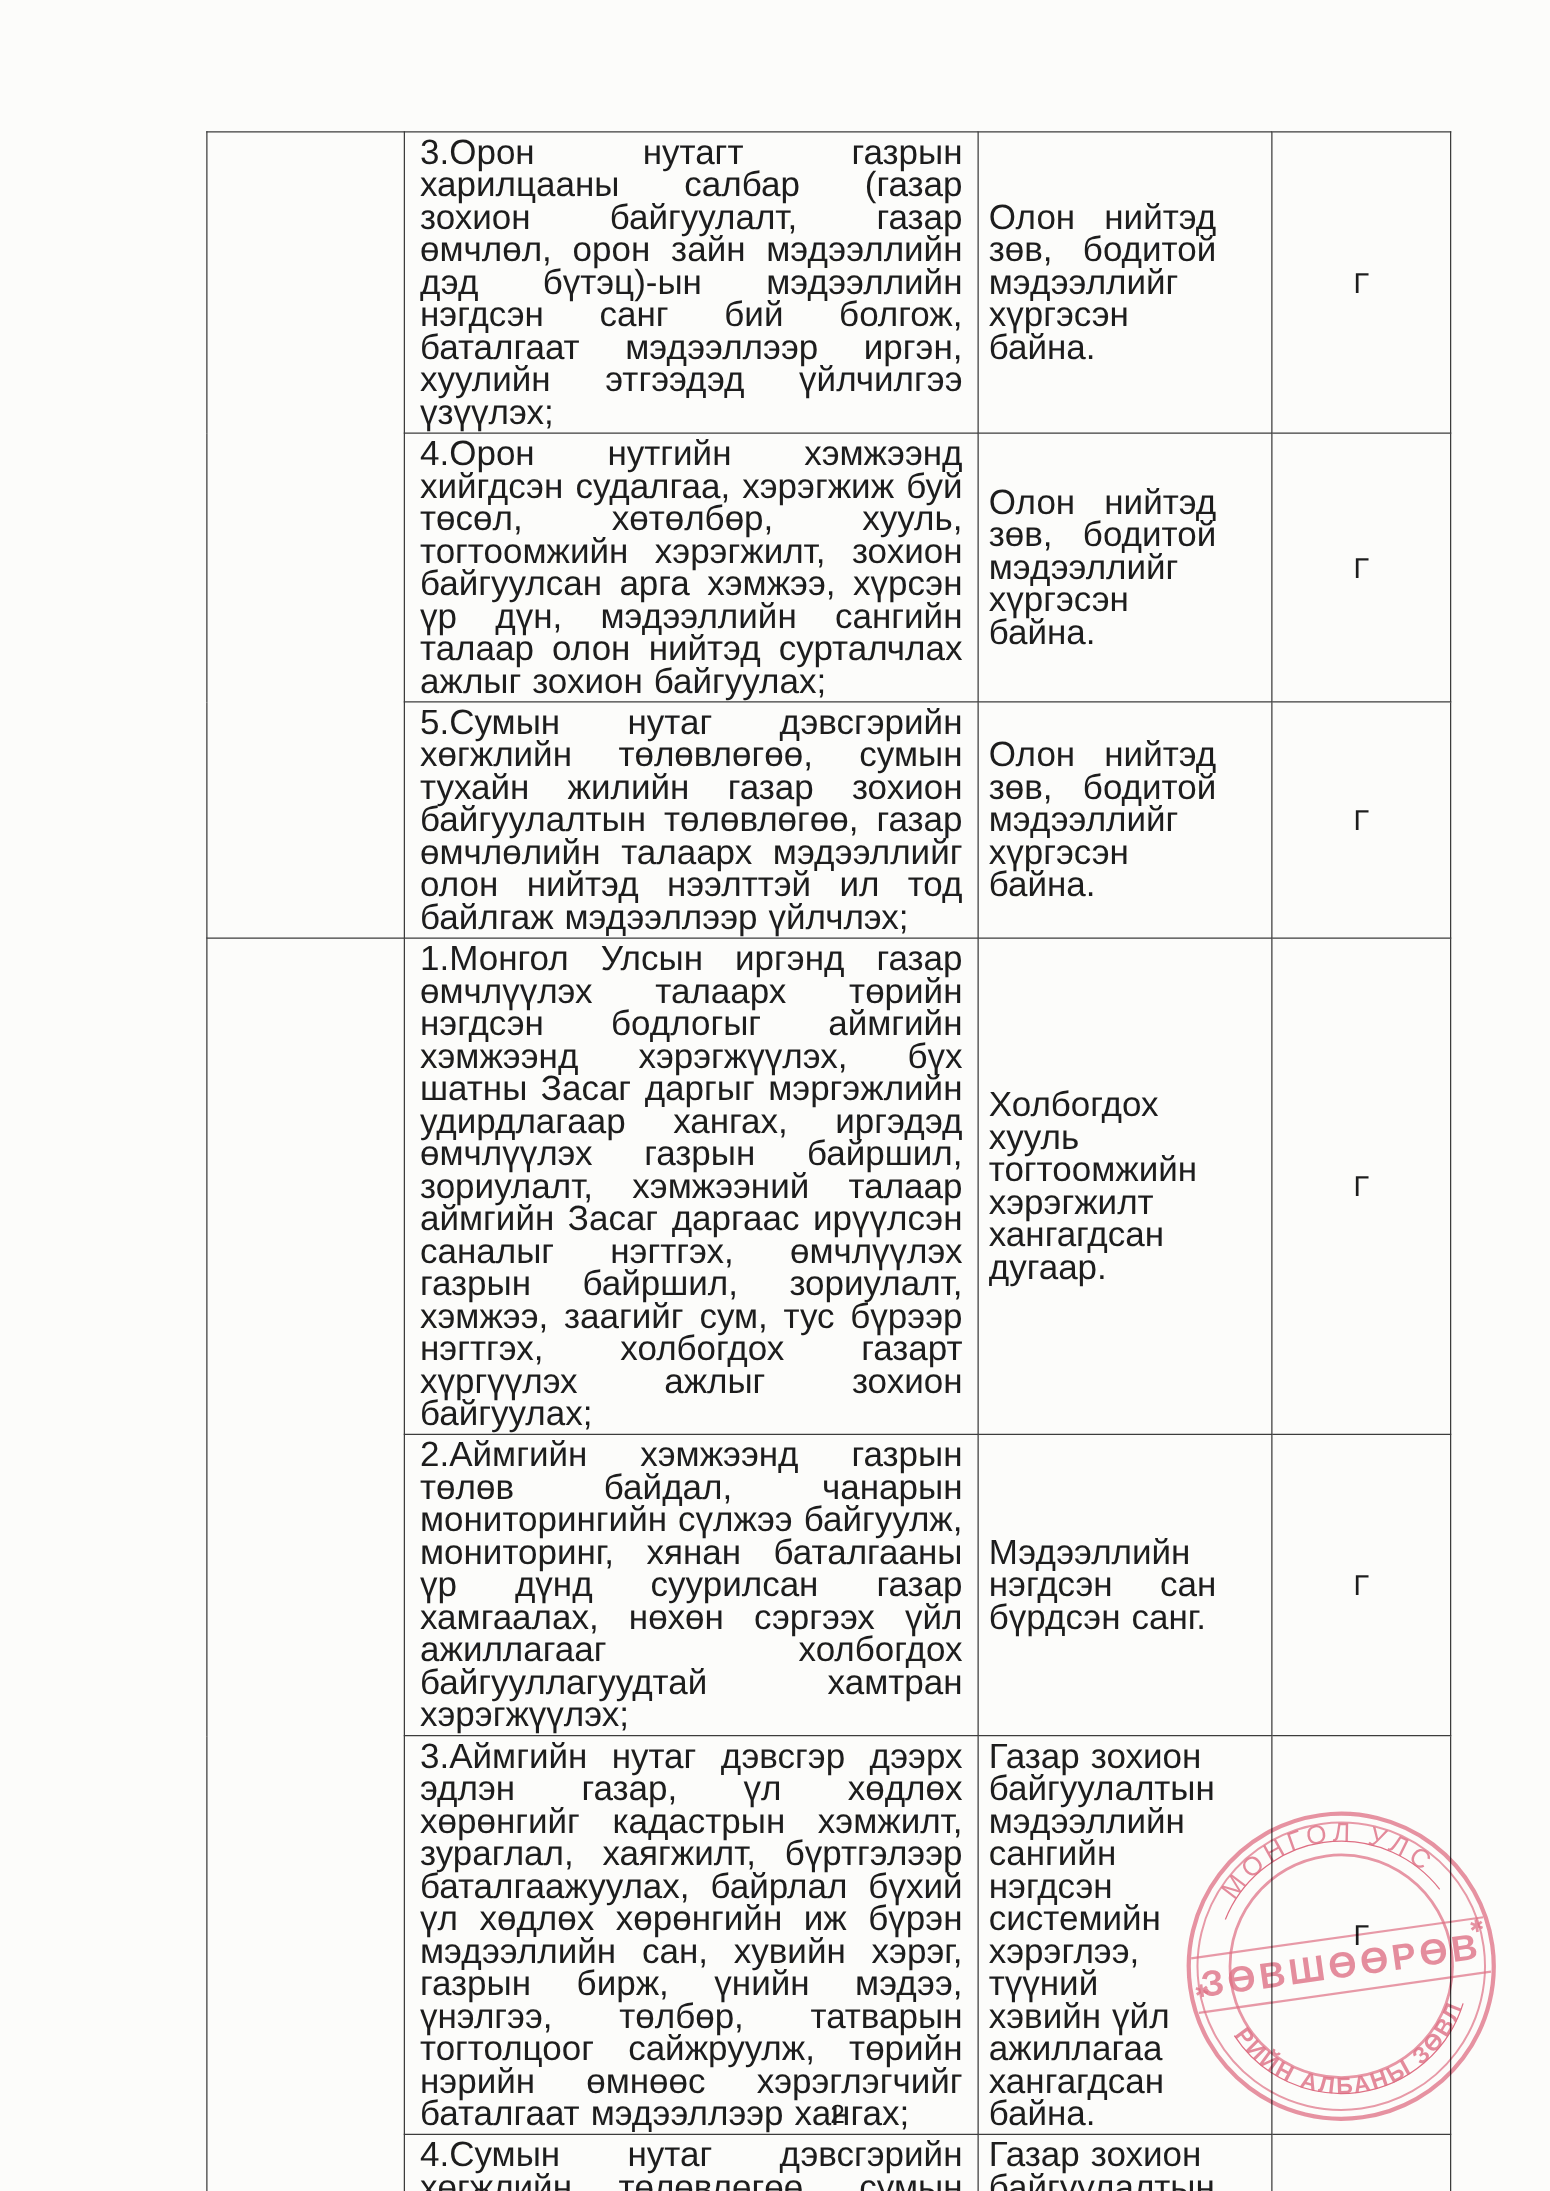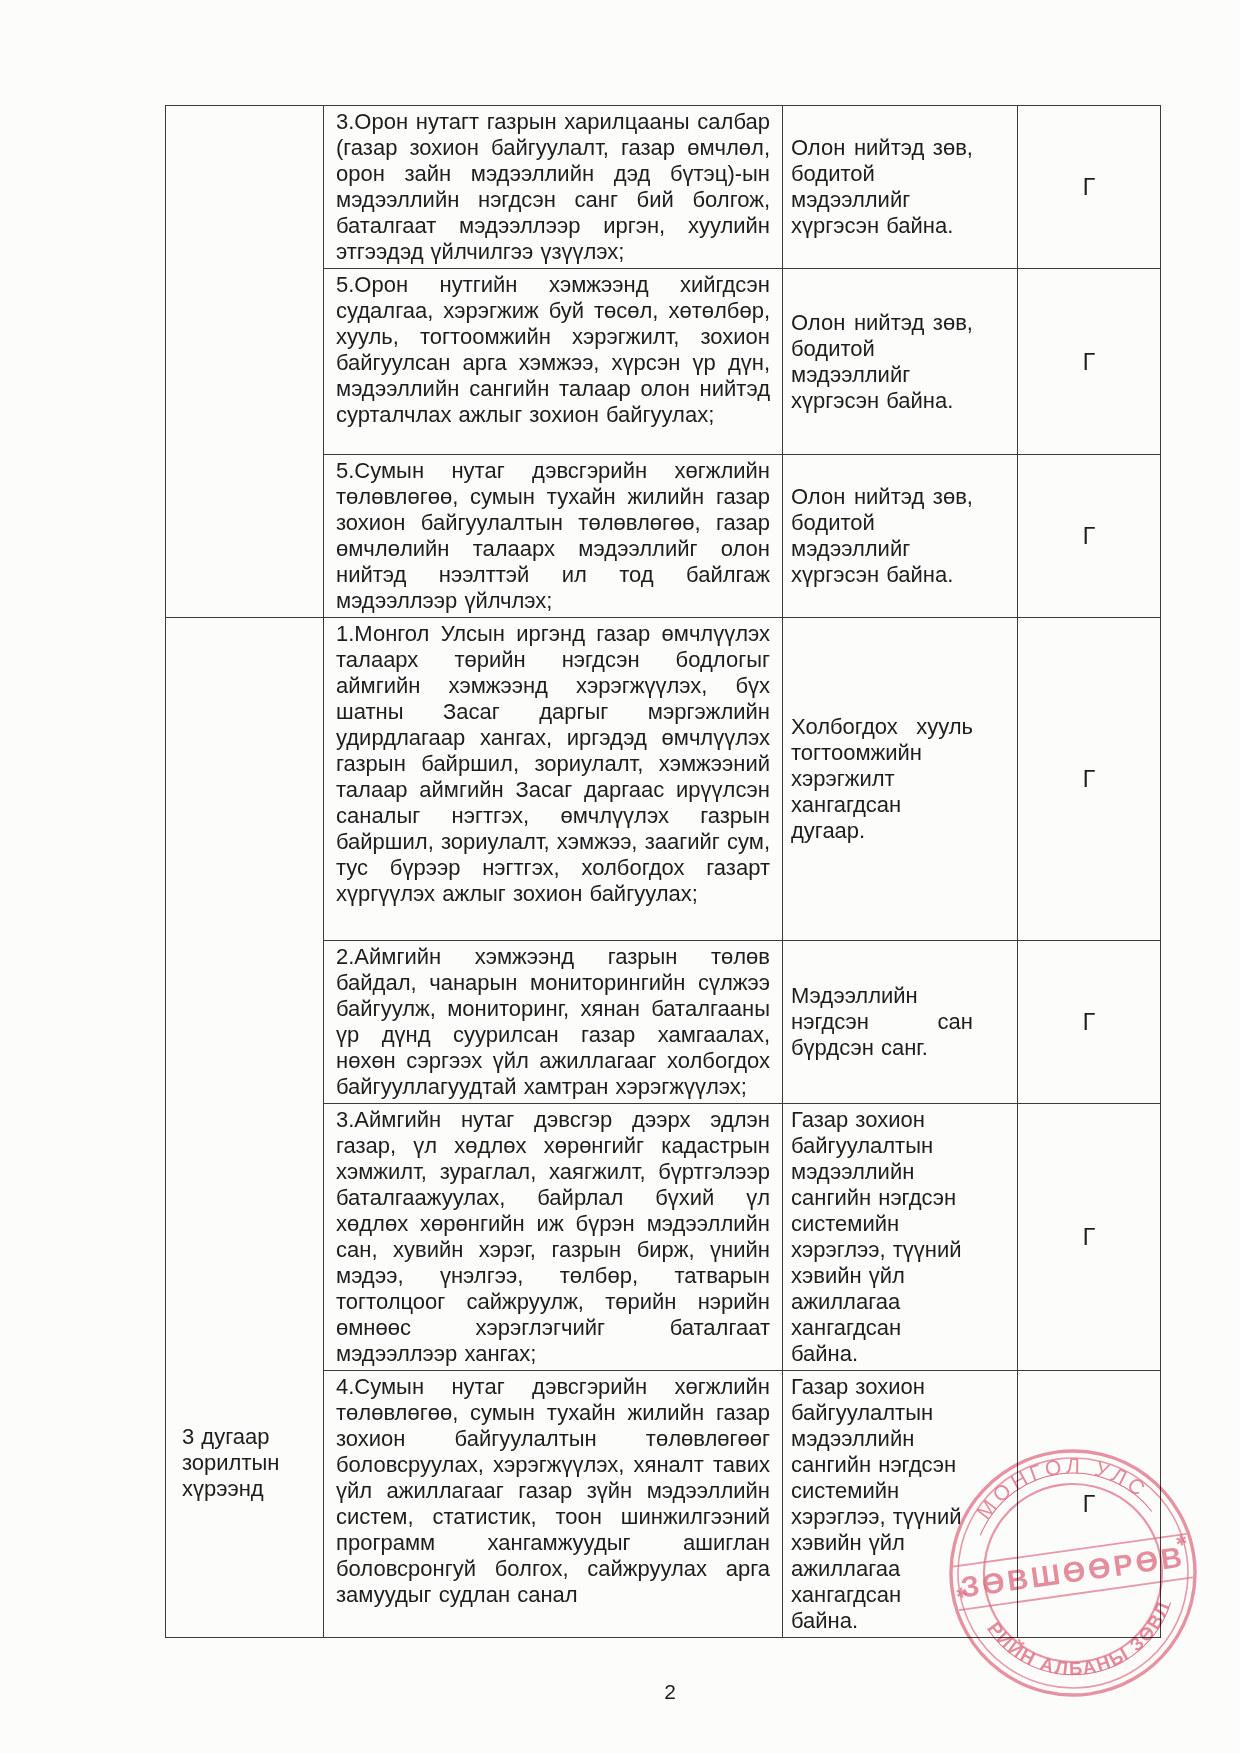--- a/index.html
+++ b/index.html
@@ -8,21 +8,21 @@
     background:#fcfcfa;color:#1d1d1d;
     font-family:"Liberation Sans", sans-serif;
   }
   .doc-table{
     position:absolute;left:165px;top:105px;width:995px;
     border-collapse:collapse;table-layout:fixed;
   }
   .doc-table td{
     border:1.6px solid #3c3c3c;
     vertical-align:top;
-    font-size:22px;line-height:26px;
+    font-size:28px;line-height:26px;
     padding:3px 12px 3px 12px;
     word-spacing:1px;
   }
   td.task-cell{text-align:justify;}
   td.result-cell{
     vertical-align:middle;text-align:justify;
     padding:3px 44px 3px 8px;
   }
   td.result-cell.plain{text-align:left;}
   td.grade-cell{
@@ -54,21 +54,21 @@
       <col style="width:143px">
   </colgroup>
   <tbody>
     <tr style="height:158px">
       <td class="label-cell" rowspan="3"></td>
       <td class="task-cell">3.Орон нутагт газрын харилцааны салбар (газар зохион байгуулалт, газар өмчлөл, орон зайн мэдээллийн дэд бүтэц)-ын мэдээллийн нэгдсэн санг бий болгож, баталгаат мэдээллээр иргэн, хуулийн этгээдэд үйлчилгээ үзүүлэх;</td>
       <td class="result-cell">Олон нийтэд зөв, бодитой мэдээллийг хүргэсэн байна.</td>
       <td class="grade-cell">Г</td>
     </tr>
     <tr style="height:186px">
-      <td class="task-cell">5.Орон нутгийн хэмжээнд хийгдсэн судалгаа, хэрэгжиж буй төсөл, хөтөлбөр, хууль, тогтоомжийн хэрэгжилт, зохион байгуулсан арга хэмжээ, хүрсэн үр дүн, мэдээллийн сангийн талаар олон нийтэд сурталчлах ажлыг зохион байгуулах;</td>
+      <td class="task-cell">4.Орон нутгийн хэмжээнд хийгдсэн судалгаа, хэрэгжиж буй төсөл, хөтөлбөр, хууль, тогтоомжийн хэрэгжилт, зохион байгуулсан арга хэмжээ, хүрсэн үр дүн, мэдээллийн сангийн талаар олон нийтэд сурталчлах ажлыг зохион байгуулах;</td>
       <td class="result-cell">Олон нийтэд зөв, бодитой мэдээллийг хүргэсэн байна.</td>
       <td class="grade-cell">Г</td>
     </tr>
     <tr style="height:161px">
       <td class="task-cell">5.Сумын нутаг дэвсгэрийн хөгжлийн төлөвлөгөө, сумын тухайн жилийн газар зохион байгуулалтын төлөвлөгөө, газар өмчлөлийн талаарх мэдээллийг олон нийтэд нээлттэй ил тод байлгаж мэдээллээр үйлчлэх;</td>
       <td class="result-cell">Олон нийтэд зөв, бодитой мэдээллийг хүргэсэн байна.</td>
       <td class="grade-cell">Г</td>
     </tr>
     <tr style="height:323px">
       <td class="label-cell" rowspan="4">3 дугаар зорилтын хүрээнд</td>

